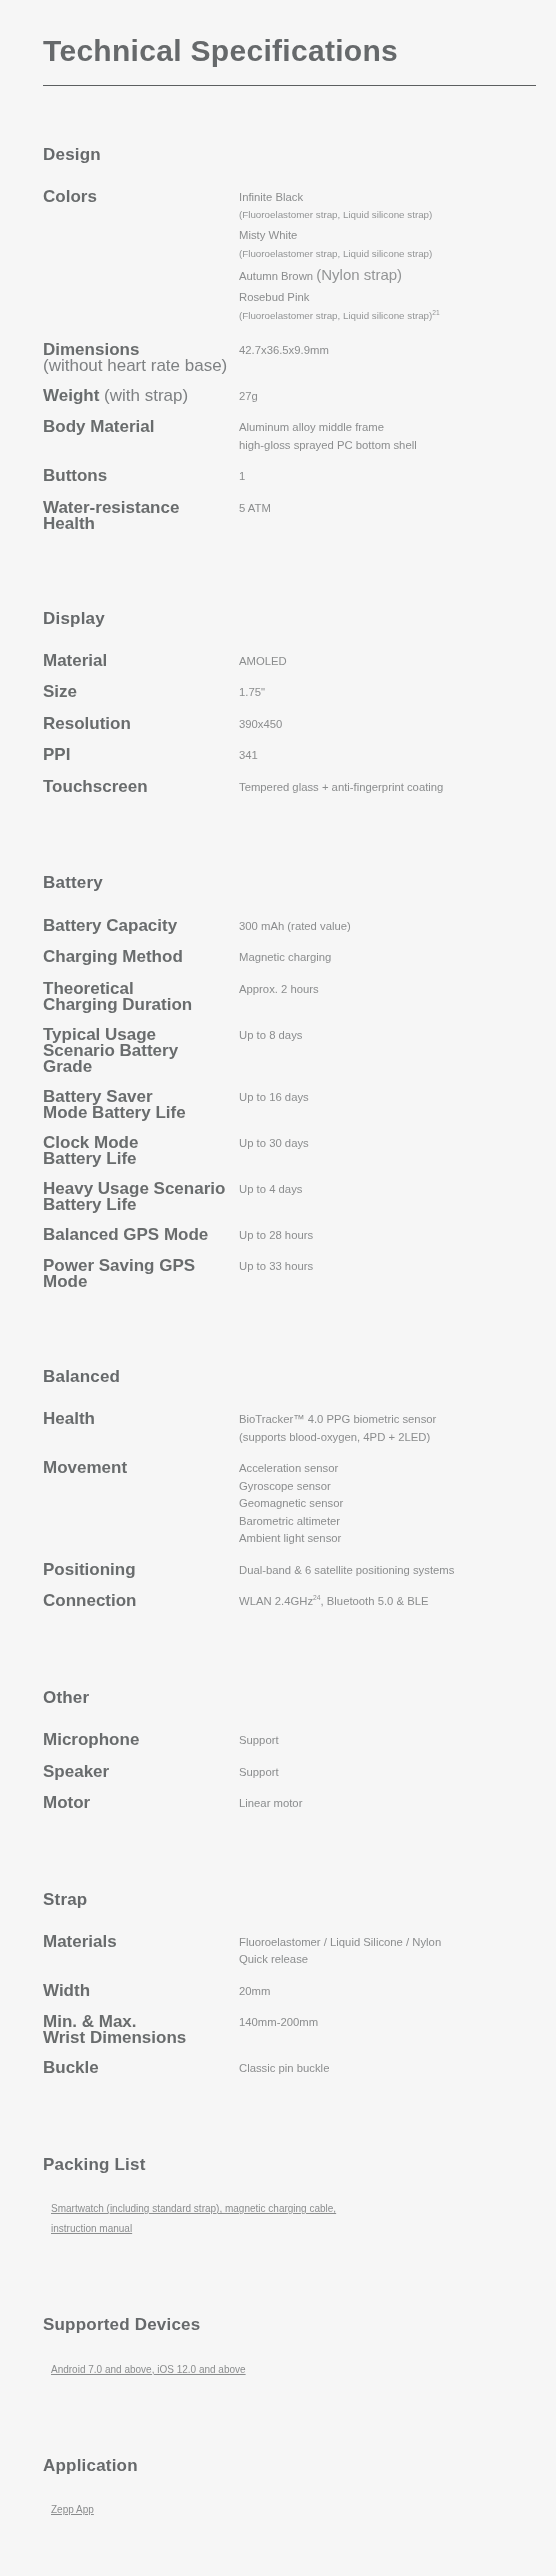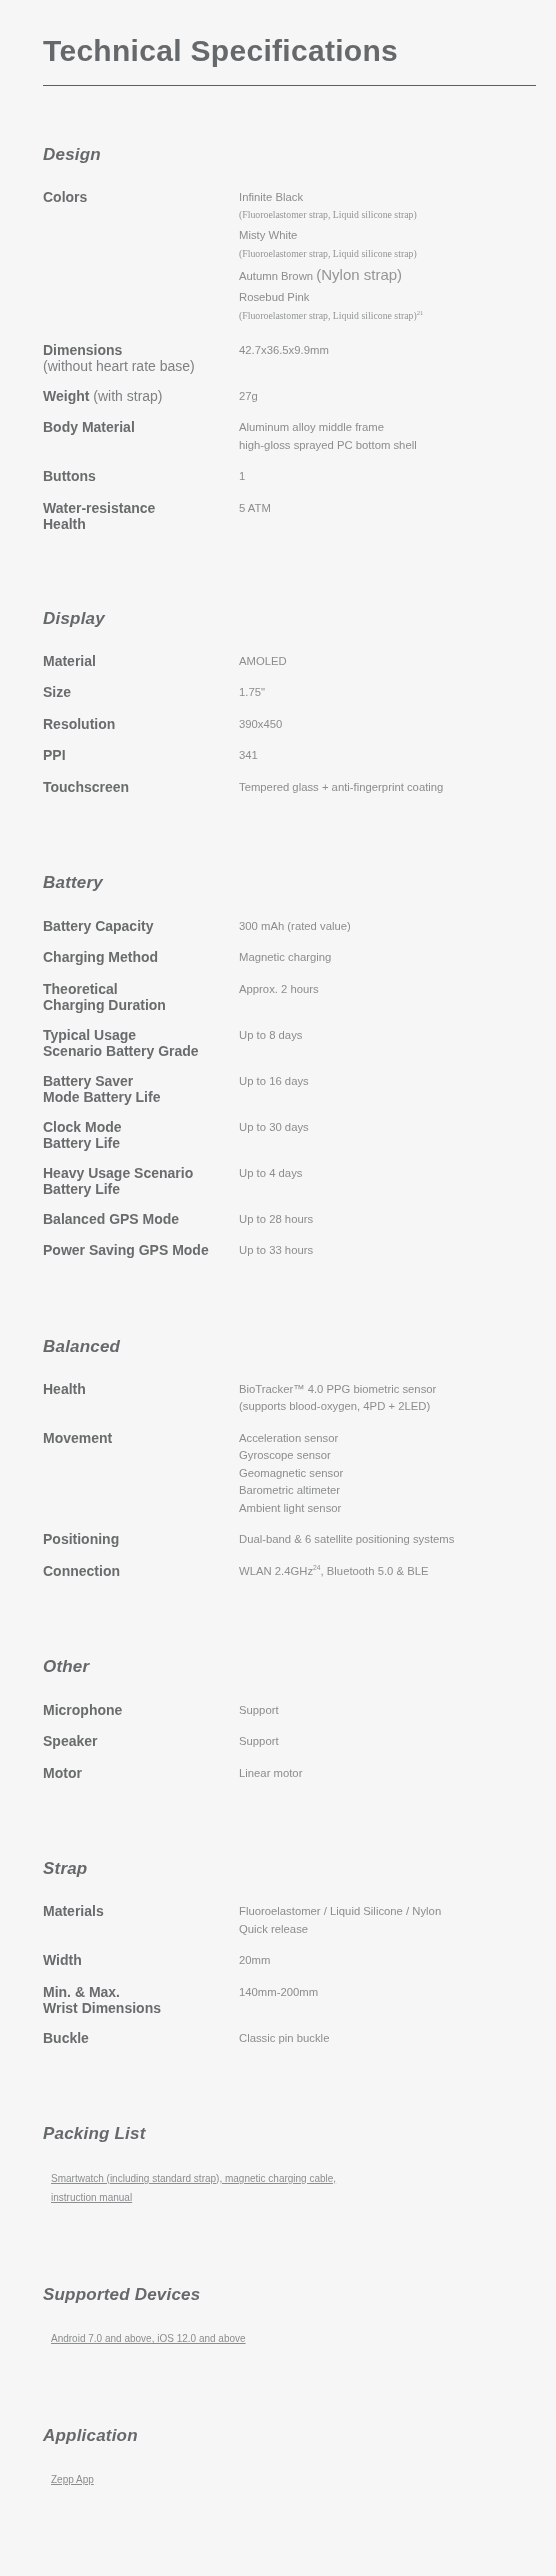--- a/index.html
+++ b/index.html
@@ -30,31 +30,30 @@
   }
   section { margin-top: 76px; }
   section.first { margin-top: 58px; }
   h2.section-heading {
     margin: 0 0 24px 0;
     font-size: 17px;
     line-height: 1.25;
     font-weight: bold;
     color: #66696b;
     letter-spacing: 0.2px;
-    font-style: italic;
   }
   .row {
     display: flex;
     align-items: flex-start;
     margin-bottom: 14px;
   }
   .label {
     flex: 0 0 196px;
     width: 196px;
-    font-size: 14px;
+    font-size: 17px;
     line-height: 16px;
     font-weight: bold;
     color: #696c6d;
     padding-right: 10.3px;
     box-sizing: border-box;
   }
   .label .lnote {
     font-weight: normal;
     color: #7e8183;
   }
@@ -65,21 +64,20 @@
     line-height: 17.5px;
     font-weight: normal;
     color: #8b8d8e;
   }
   .vline { display: block; }
   .v-note {
     display: block;
     font-size: 9.8px;
     line-height: 17.5px;
     color: #939596;
-    font-family: Liberation Serif, serif;
   }
   .v-note-inline {
     font-size: 15px;
     color: #939596;
   }
   .color-item { margin-bottom: 3.6px; }
   sup {
     font-size: 6.7px;
     line-height: 0;
     vertical-align: super;

